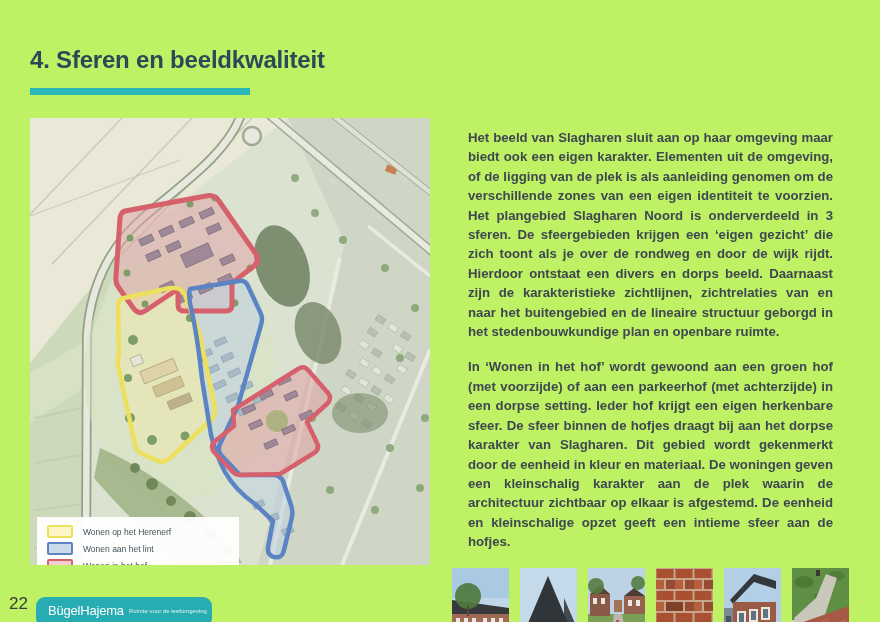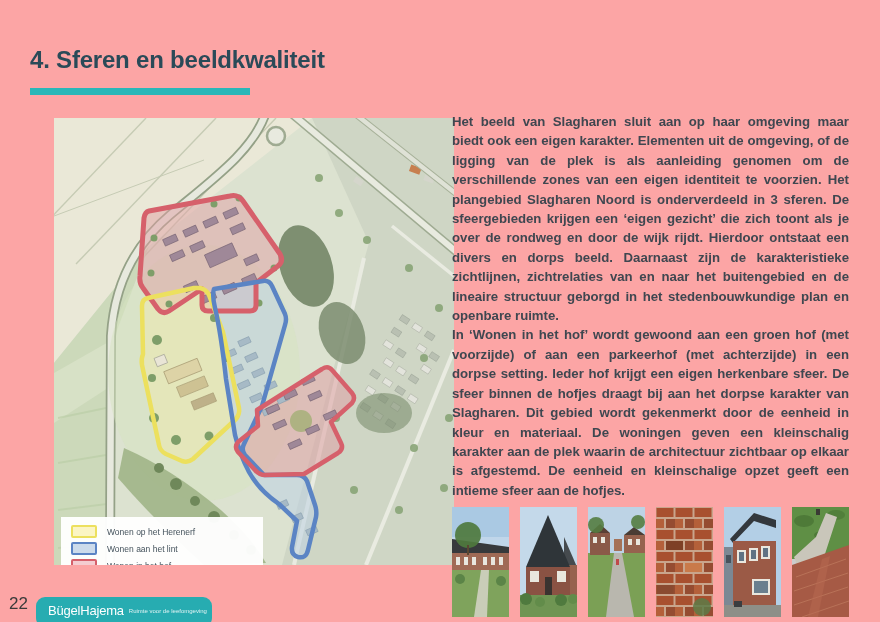--- a/index.html
+++ b/index.html
@@ -1,53 +1,53 @@
 <!DOCTYPE html>
 <html style="--accent-teal: #2ab7b8; --title-color: #2a4a58; --body-text: #3f4750; --caption-pink: #f7c9cd; --logo-teal: #27acb1;"><head>
 <meta charset="utf-8">
 <style>
   html,body{margin:0;padding:0;background:#888;}
   .page{
-    position:relative;width:880px;height:622px;background:#fca5a5;
+    position:relative;width:880px;height:622px;background:#bef264;
     overflow:hidden;font-family:"Liberation Sans",sans-serif;
     color:var(--body-text,#3f4750);
   }
   
   .page-title{
     position:absolute;left:30px;top:46px;margin:0;
     font-size:24px;font-weight:bold;color:var(--title-color,#2a4a58);
     letter-spacing:-0.2px;
   }
   .title-rule{
     position:absolute;left:30px;top:88px;width:220px;height:7px;
     background:var(--accent-teal,#2ab7b8);
   }
   
-  .map-col{position:absolute;left:30px;top:118px;width:400px;margin-left:24px;}
+  .map-col{position:absolute;left:30px;top:118px;width:400px;}
   .map-frame{position:relative;width:400px;height:447px;overflow:hidden;}
   .map-frame svg{display:block;}
   .map-legend{
     position:absolute;left:7px;top:399px;width:182px;
     background:rgba(255,255,255,.96);padding:8px 10px 7px 10px;
   }
   .legend-row{display:flex;align-items:center;margin:0 0 4px 0;}
   .legend-row:last-child{margin-bottom:0;}
   .legend-swatch{
     width:22px;height:9px;border:2.5px solid #999;border-radius:2px;
     background:#eee;margin-right:10px;flex:none;
   }
   .legend-label{font-size:8.5px;color:#44525c;}
   .map-caption{
     margin-top:6px;text-align:right;font-style:italic;
     font-size:11px;color:#4d575e;
   }
   
   .text-col{position:absolute;left:452px;top:112px;width:397px;}
   .text-col p{
-    margin:0;font-size:13.2px;line-height:19.4px;font-weight:bold;
+    margin:16px;font-size:13.2px;line-height:19.4px;font-weight:bold;
     text-align:justify;color:var(--body-text,#3f4750);
   }
   .section-heading{
     margin:11px 0 1px 0;font-size:13.4px;font-weight:bold;
     color:var(--title-color,#2a4a58);
   }
   .photo-row{display:flex;gap:11px;margin-top:7px;}
   .photo{width:57px;height:110px;overflow:hidden;flex:none;background:#ccc;}
   .photo svg{display:block;}
   

